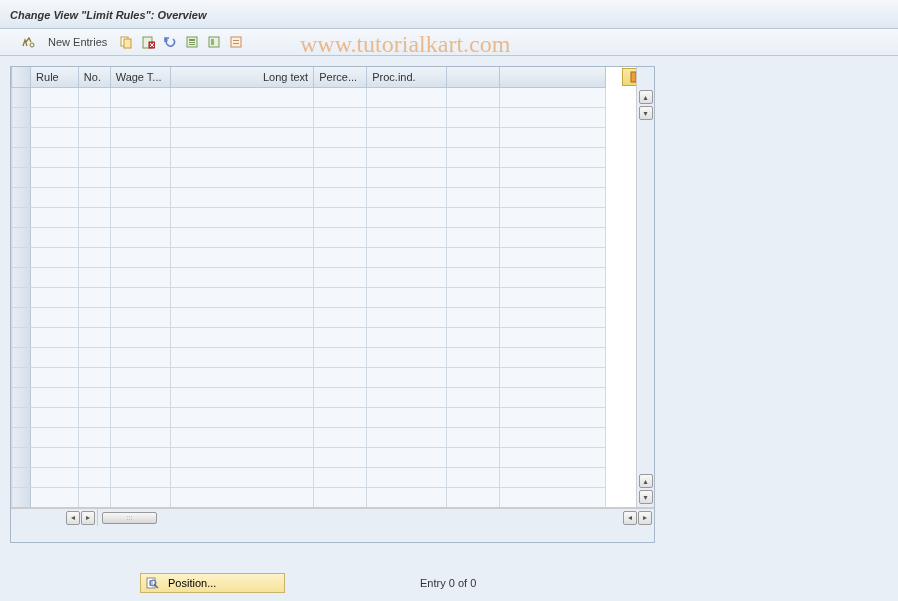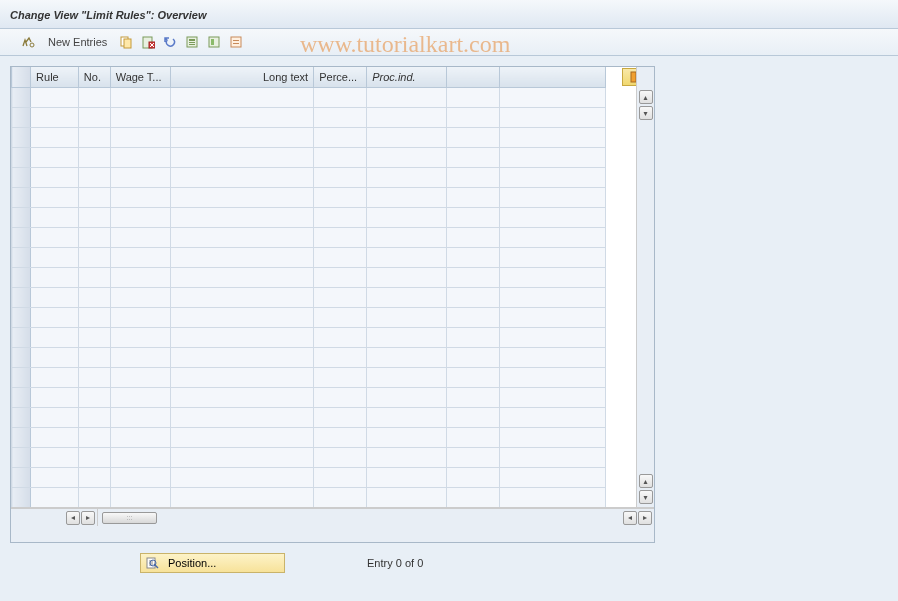--- a/index.html
+++ b/index.html
@@ -107,21 +107,21 @@
     th:first-child, td:first-child {
       width: 18px;
       background: linear-gradient(to right, #e8eef5, #d5dde8);
       border-right: 1px solid #b8c8d8;
     }
     .col-rule { width: 45px; }
     .col-no { width: 30px; }
     .col-wage { width: 55px; margin-left: 8px; }
     .col-long { width: 135px; text-align: right; }
     .col-perce { width: 50px; margin-left: 28px; }
-    .col-proc { width: 75px; font-style: italic; }
+    .col-proc { width: 75px; }
     .col-extra { width: 50px; }
     .settings-icon-cell {
       width: 30px;
       background: linear-gradient(to bottom, #f8e8a8, #f0d870);
       border: 1px solid #c8a840;
       display: flex;
       align-items: center;
       justify-content: center;
       cursor: pointer;
       position: absolute;
@@ -202,23 +202,23 @@
       gap: 1px;
       padding-left: 2px;
     }
     .blank-area {
       height: 16px;
       background: #e8eef5;
     }
     .footer-area {
       display: flex;
       align-items: center;
-      margin-top: 10px;
+      margin-top: 30px;
       padding-left: 130px;
-      gap: 42px;
+      gap: 95px;
     }
     .position-btn {
       width: 145px;
       height: 20px;
       background: linear-gradient(to bottom, #fdf3c8, #f7e29a);
       border: 1px solid #c9b36a;
       display: flex;
       align-items: center;
       padding: 0 5px;
       cursor: pointer;

